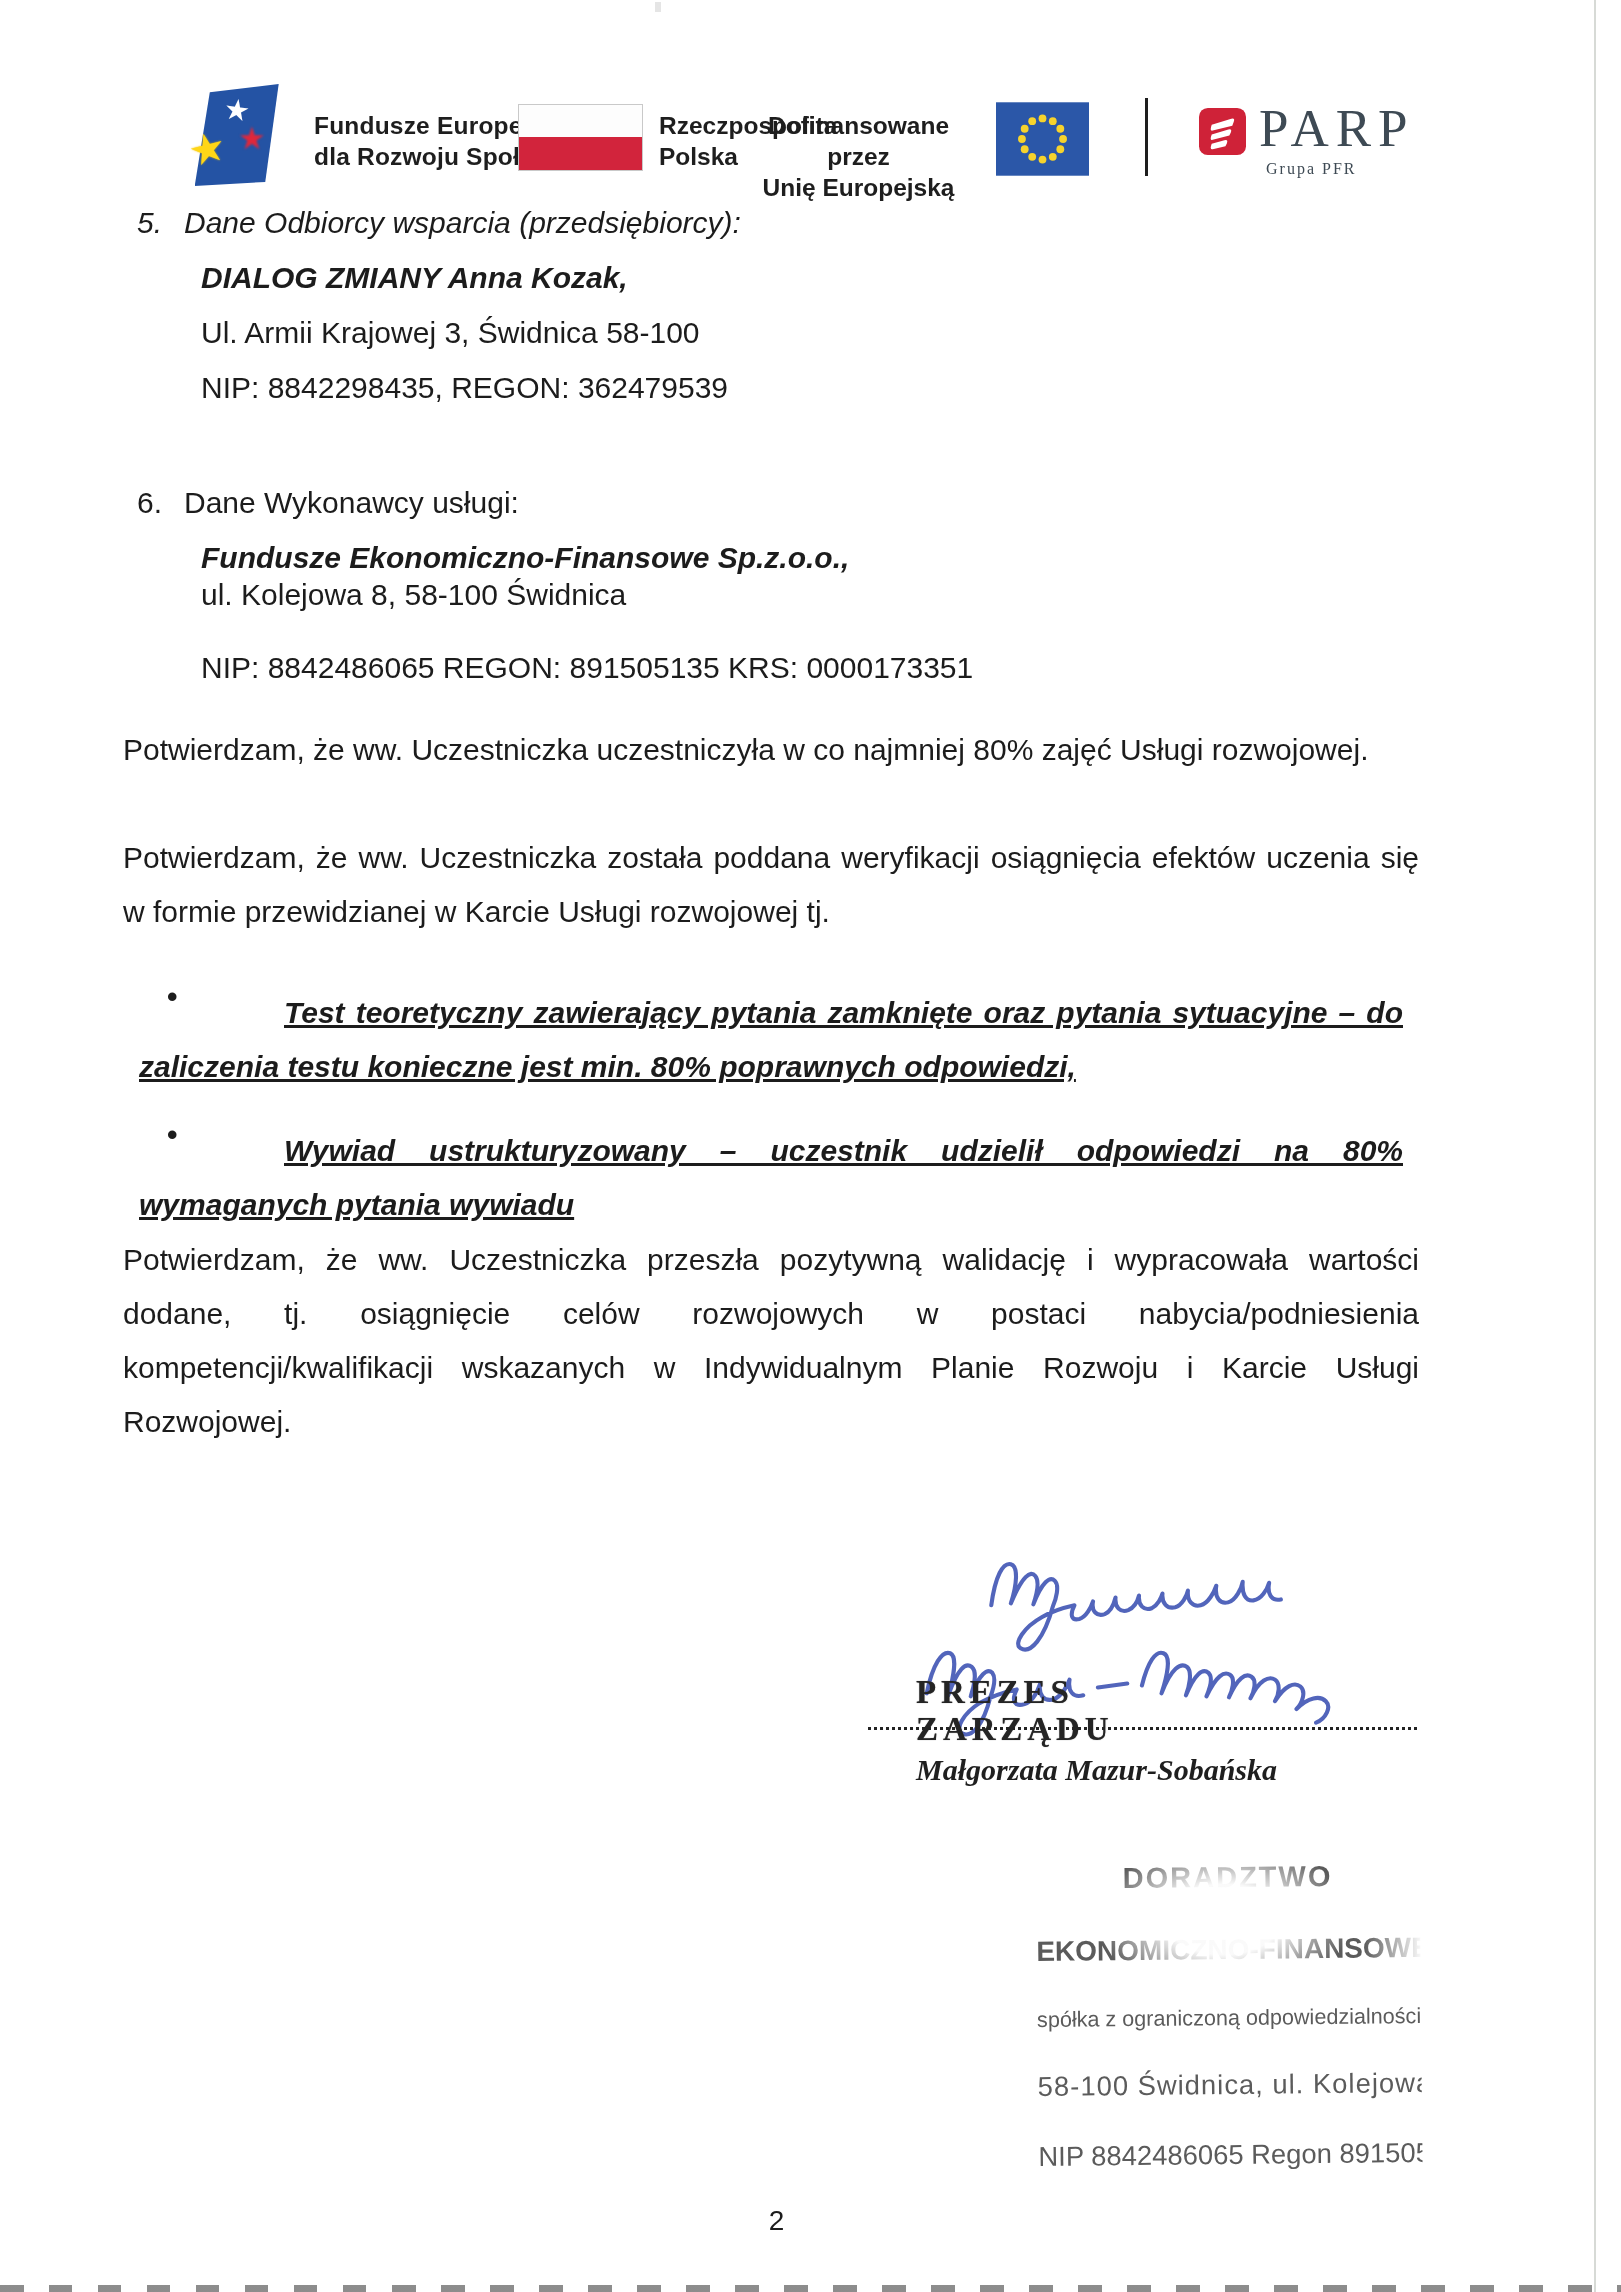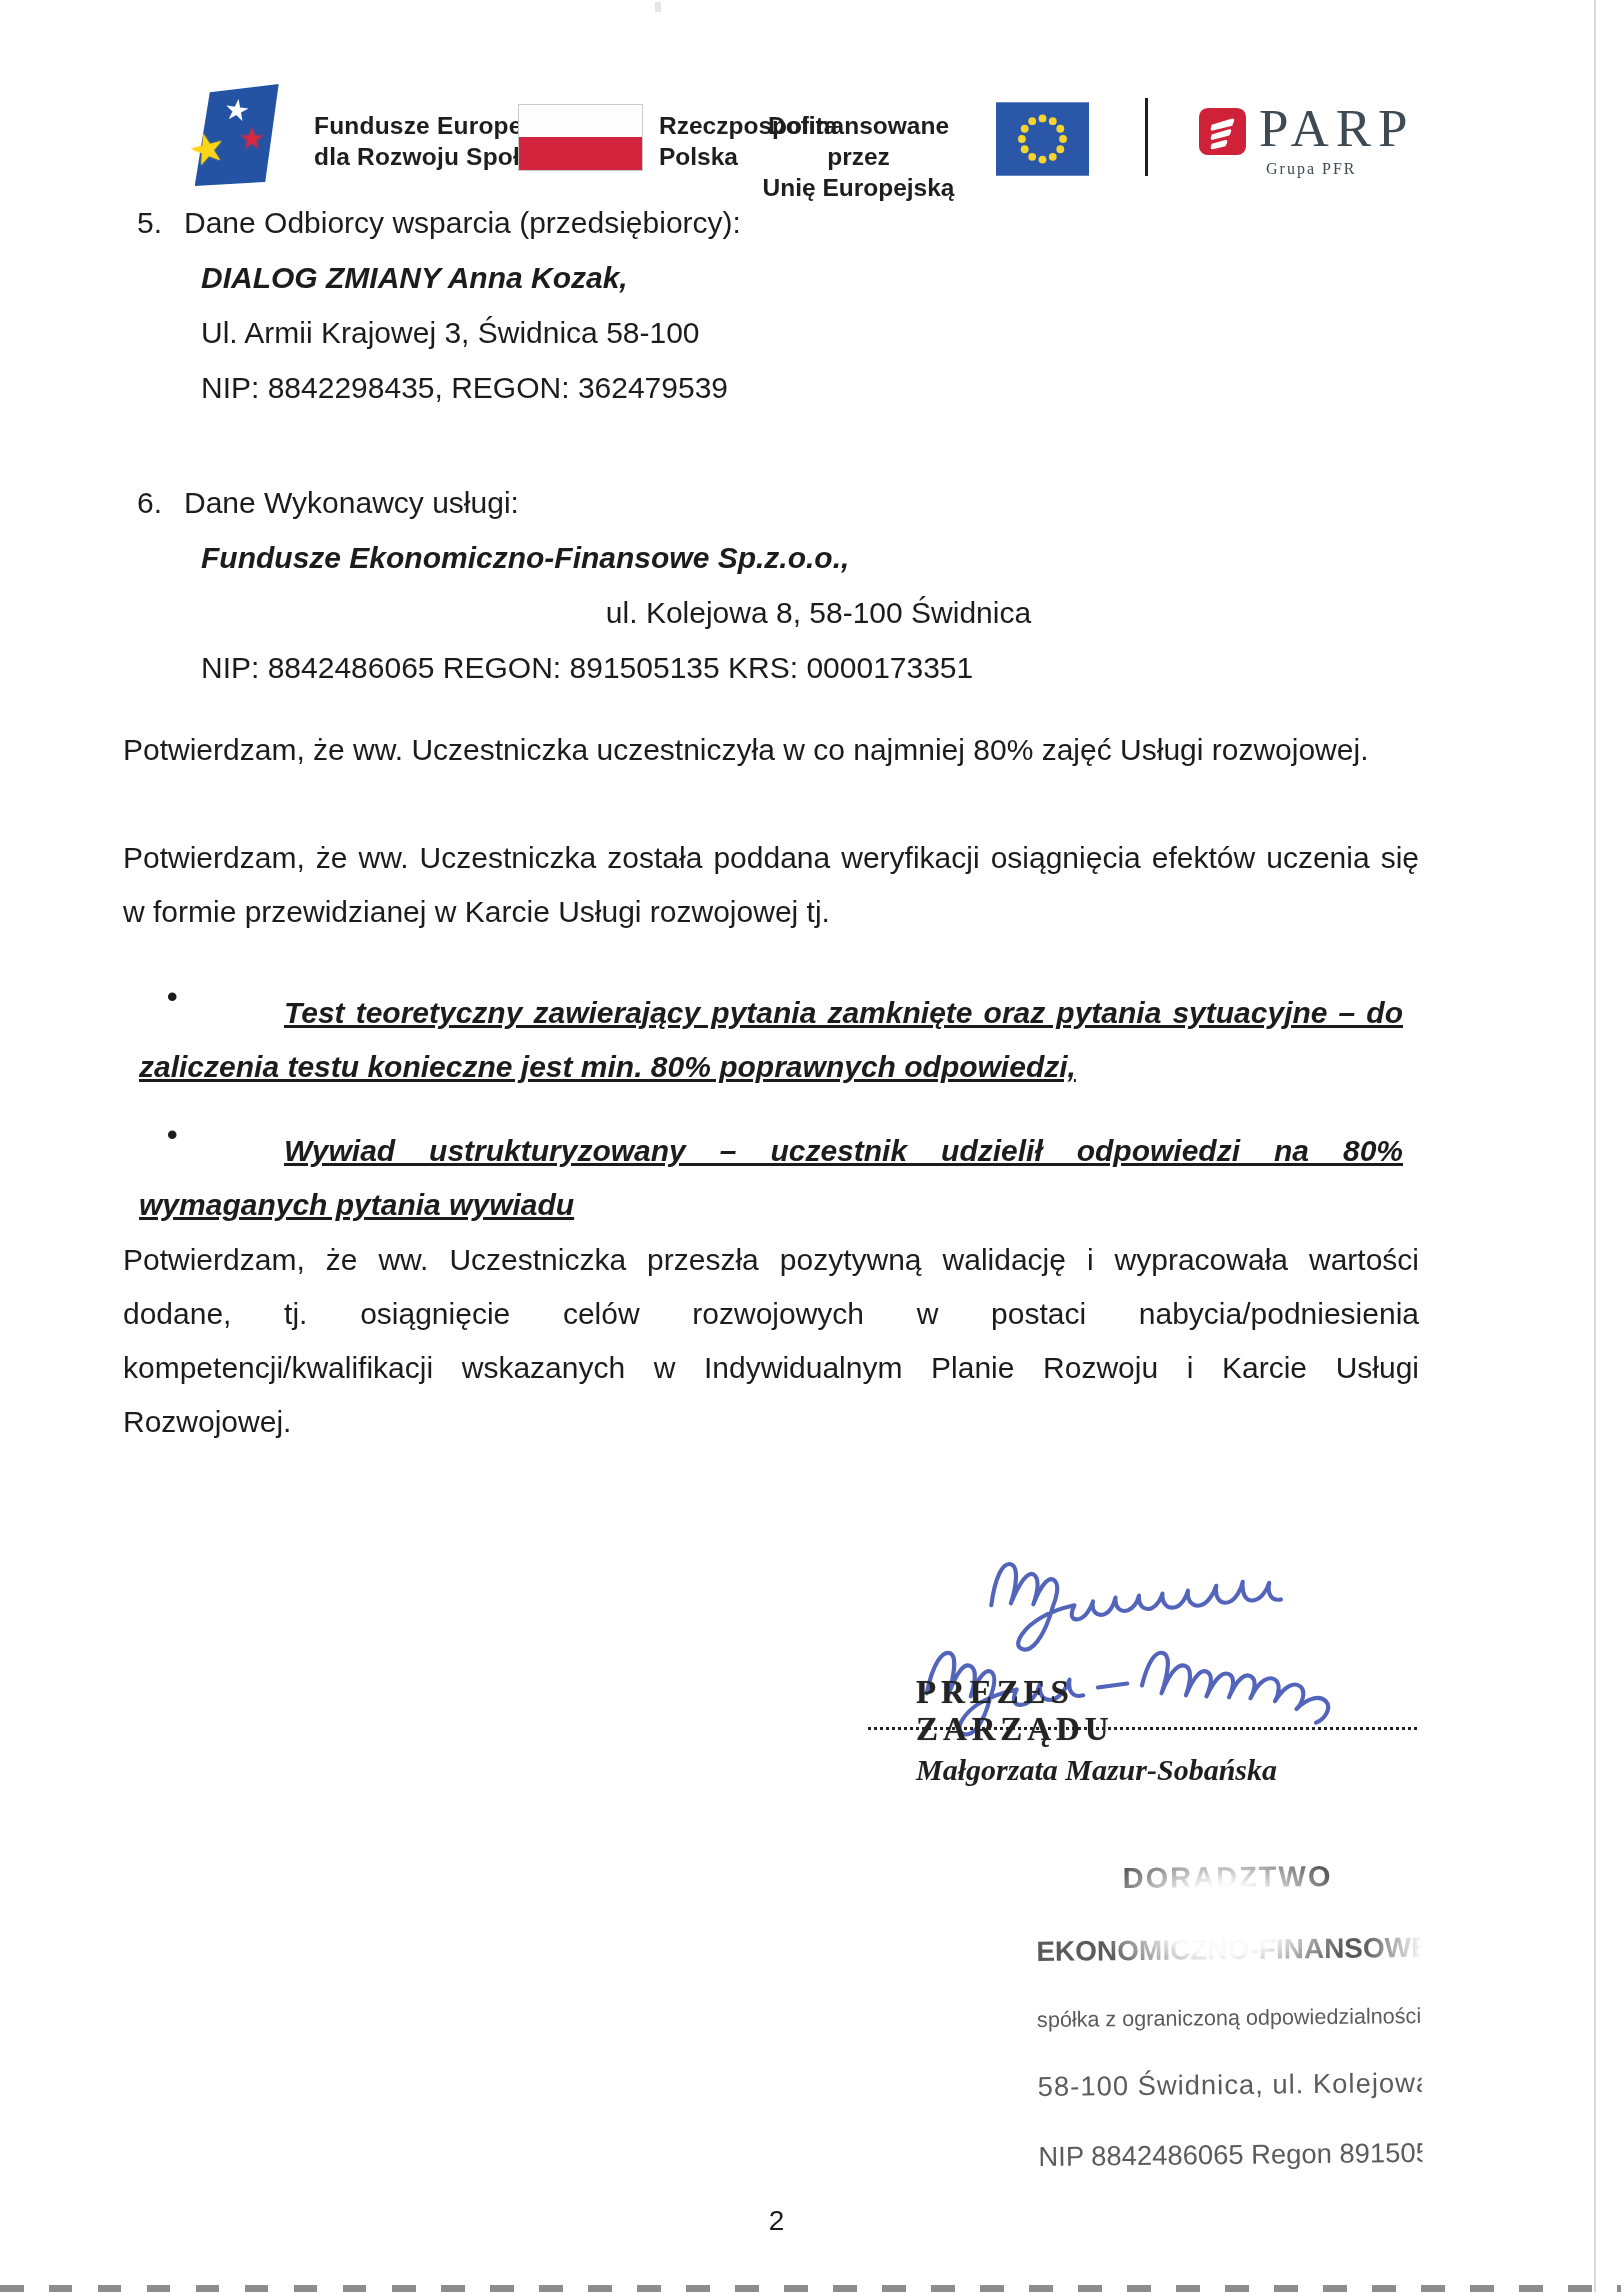--- a/index.html
+++ b/index.html
@@ -139,32 +139,32 @@
       <g fill="#ffffff">
         <path d="M13 17 L33 11 q4 -1 2.5 3 L34 18 L14 23 q-3.5 1 -1 -6 Z"></path>
         <path d="M13 27 L30 22 q4 -1 2.5 3 L31 28 L14 32.5 q-3.5 1 -1 -5.5 Z"></path>
         <path d="M13 36.5 L26 33 q4 -1 2.5 3 L27 39 L14 42 q-3.5 .8 -1 -5.5 Z"></path>
       </g>
     </svg>
   </div>
   <div class="abs parp-text">PARP</div>
   <div class="abs parp-group">Grupa PFR</div>
 
-  <div class="abs doc sec-head" style="top:196px;">
+  <div class="abs doc sec-head" style="top:196px;font-style:italic;">
     <span class="num">5.</span><span>Dane Odbiorcy wsparcia (przedsiębiorcy):</span>
   </div>
   <div class="abs doc sec-line bi" style="top:251px;">DIALOG ZMIANY Anna Kozak,</div>
   <div class="abs doc sec-line" style="top:306px;">Ul. Armii Krajowej 3, Świdnica 58-100</div>
   <div class="abs doc sec-line" style="top:361px;">NIP: 8842298435, REGON: 362479539</div>
 
   <div class="abs doc sec-head" style="top:476px;">
     <span class="num">6.</span><span>Dane Wykonawcy usługi:</span>
   </div>
   <div class="abs doc sec-line bi" style="top:531px;">Fundusze Ekonomiczno-Finansowe Sp.z.o.o.,</div>
-  <div class="abs doc sec-line" style="top:586px;text-align:center;">ul. Kolejowa 8, 58-100 Świdnica</div>
+  <div class="abs doc sec-line" style="top:568px;">ul. Kolejowa 8, 58-100 Świdnica</div>
   <div class="abs doc sec-line" style="top:641px;">NIP: 8842486065 REGON: 891505135 KRS: 0000173351</div>
 
   <div class="abs doc para" style="top:723px;">Potwierdzam, że ww. Uczestniczka uczestniczyła w co najmniej 80% zajęć Usługi rozwojowej.</div>
   <div class="abs doc para" style="top:831px;">Potwierdzam, że ww. Uczestniczka została poddana weryfikacji osiągnięcia efektów uczenia się w formie przewidzianej w Karcie Usługi rozwojowej tj.</div>
 
   <div class="abs doc bullet" style="top:970px;">
     <span class="mark">•</span>
     <p>Test teoretyczny zawierający pytania zamknięte oraz pytania sytuacyjne – do zaliczenia testu konieczne jest min. 80% poprawnych odpowiedzi,</p>
   </div>
   <div class="abs doc bullet" style="top:1108px;">

